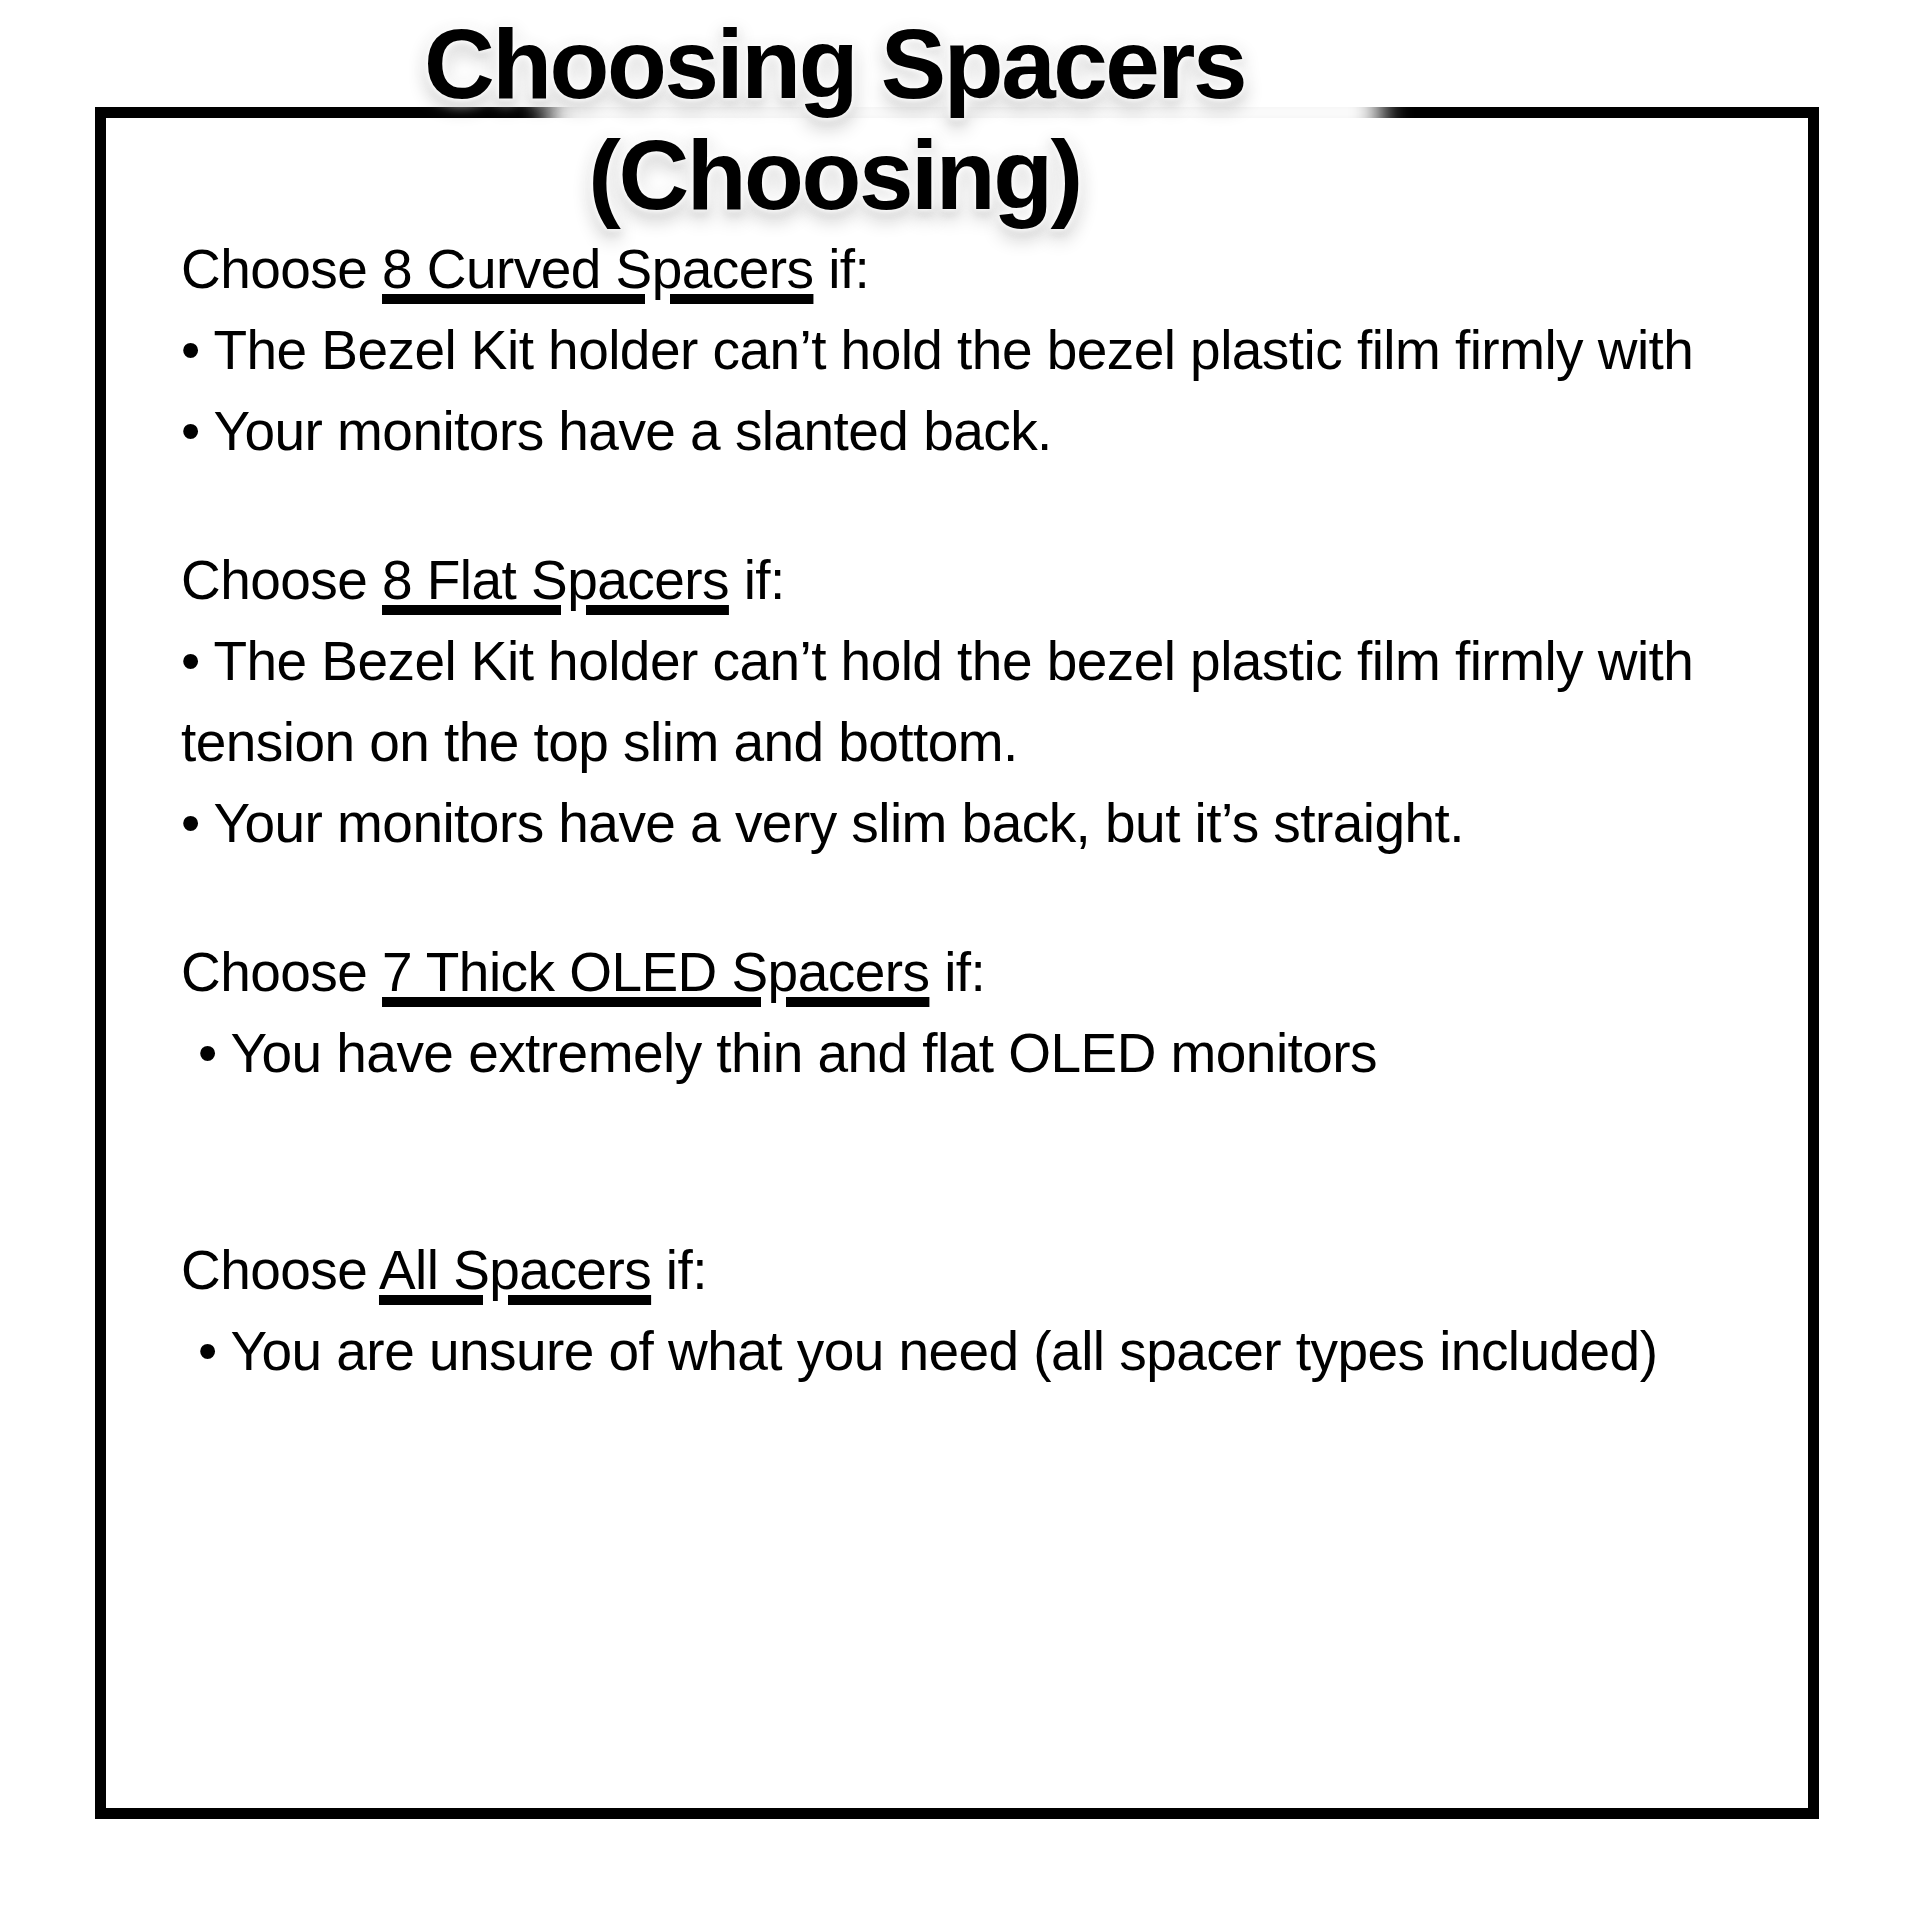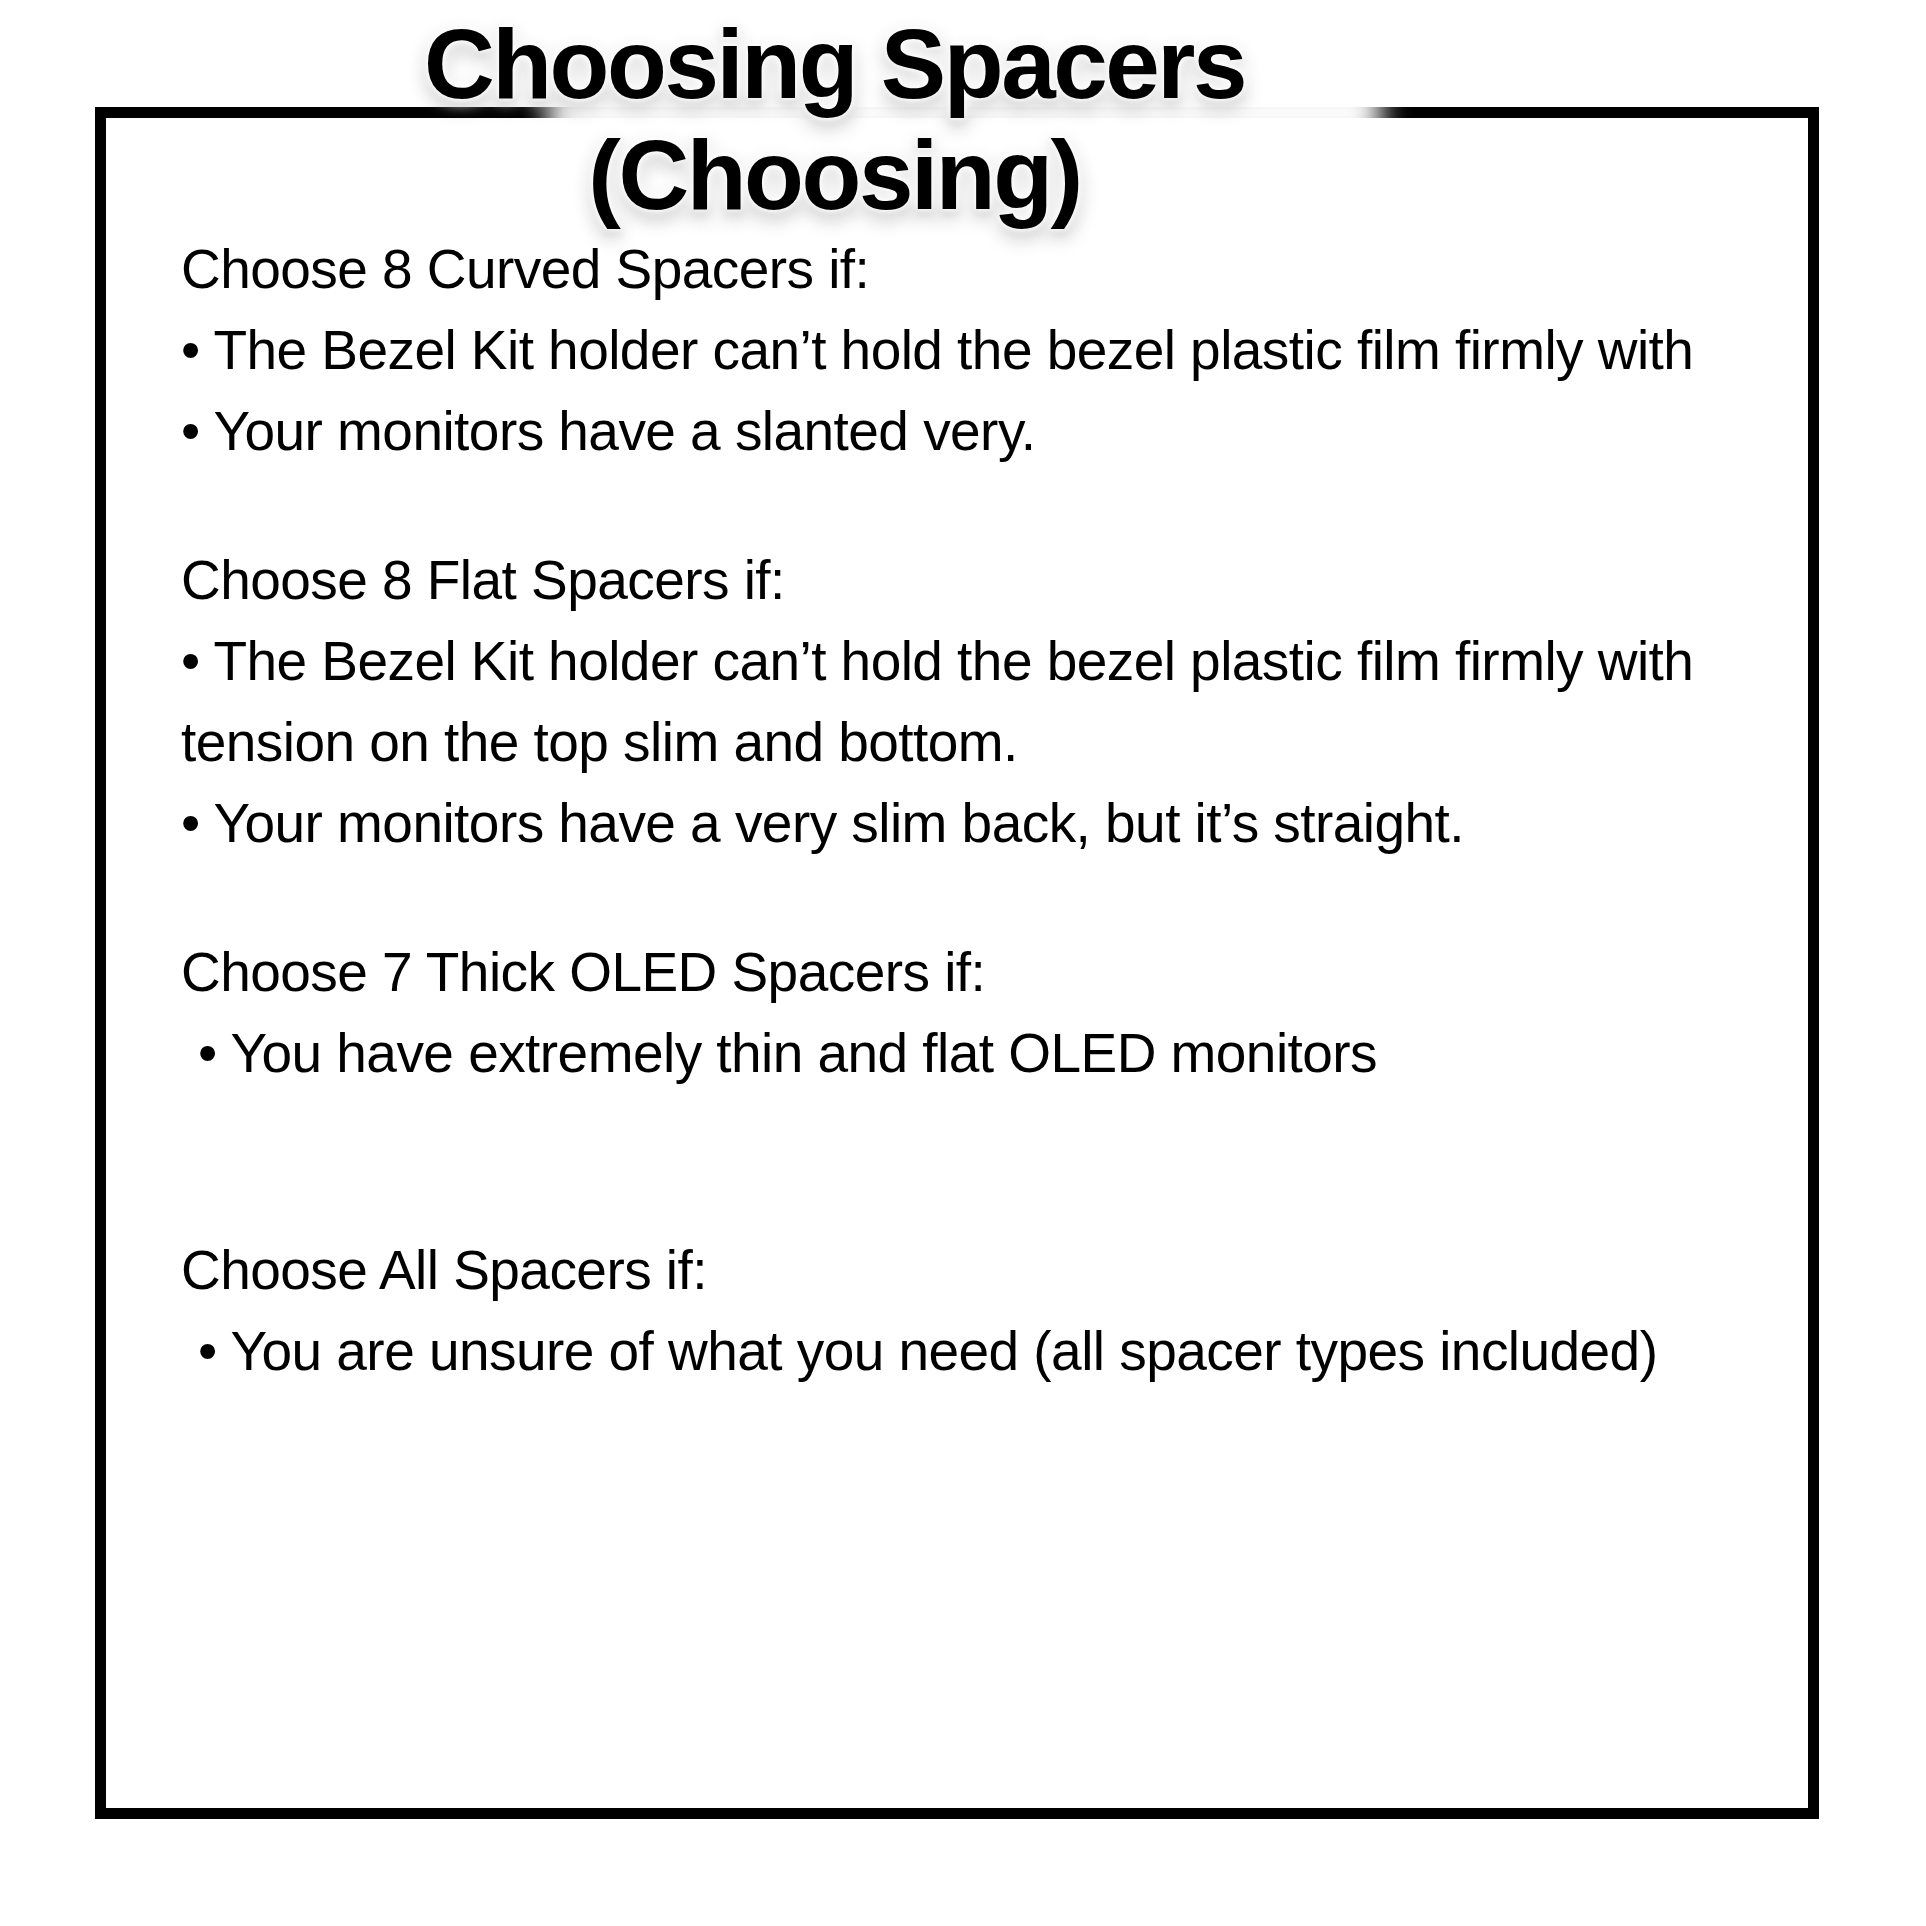--- a/index.html
+++ b/index.html
@@ -48,41 +48,42 @@
     width: 1587px;
     font-size: 55px;
     line-height: 81px;
     letter-spacing: -0.01em;
     z-index: 2;
   }
   .line { height: 81px; white-space: nowrap; }
   .indent { padding-left: 17px; }
   .gap { height: 68px; }
   .u {
+    text-decoration: underline;
     text-decoration-thickness: 10.3px;
     text-underline-offset: 5.7px;
   }
 </style>
 </head>
 <body>
 
 <div class="frame"></div>
 <div class="border-mask"></div>
 
 <div class="title">
   <div>Choosing Spacers</div>
   <div>(Choosing)</div>
 </div>
 
 <div class="content">
 
   <div class="section">
     <div class="line"><span>Choose</span> <span class="u">8 Curved Spacers</span> <span>if:</span></div>
     <div class="line">• The Bezel Kit holder can’t hold the bezel plastic film firmly with</div>
-    <div class="line">• Your monitors have a slanted very.</div>
+    <div class="line">• Your monitors have a slanted back.</div>
   </div>
   <div class="gap"></div>
 
   <div class="section">
     <div class="line"><span>Choose</span> <span class="u">8 Flat Spacers</span> <span>if:</span></div>
     <div class="line">• The Bezel Kit holder can’t hold the bezel plastic film firmly with</div>
     <div class="line">tension on the top slim and bottom.</div>
     <div class="line">• Your monitors have a very slim back, but it’s straight.</div>
   </div>
   <div class="gap"></div>

